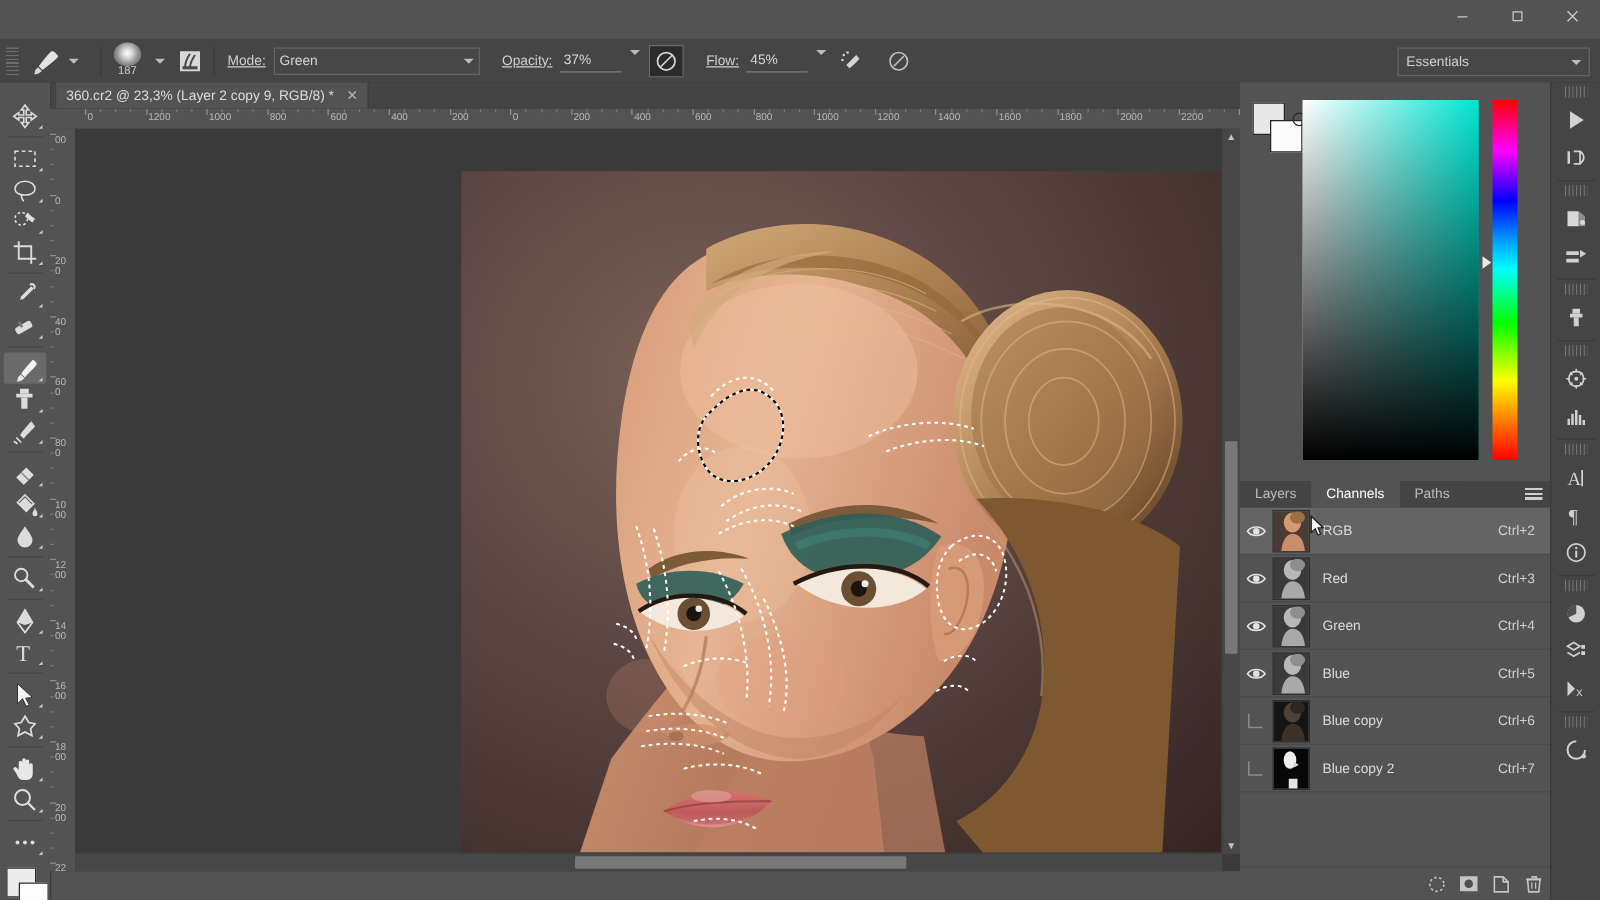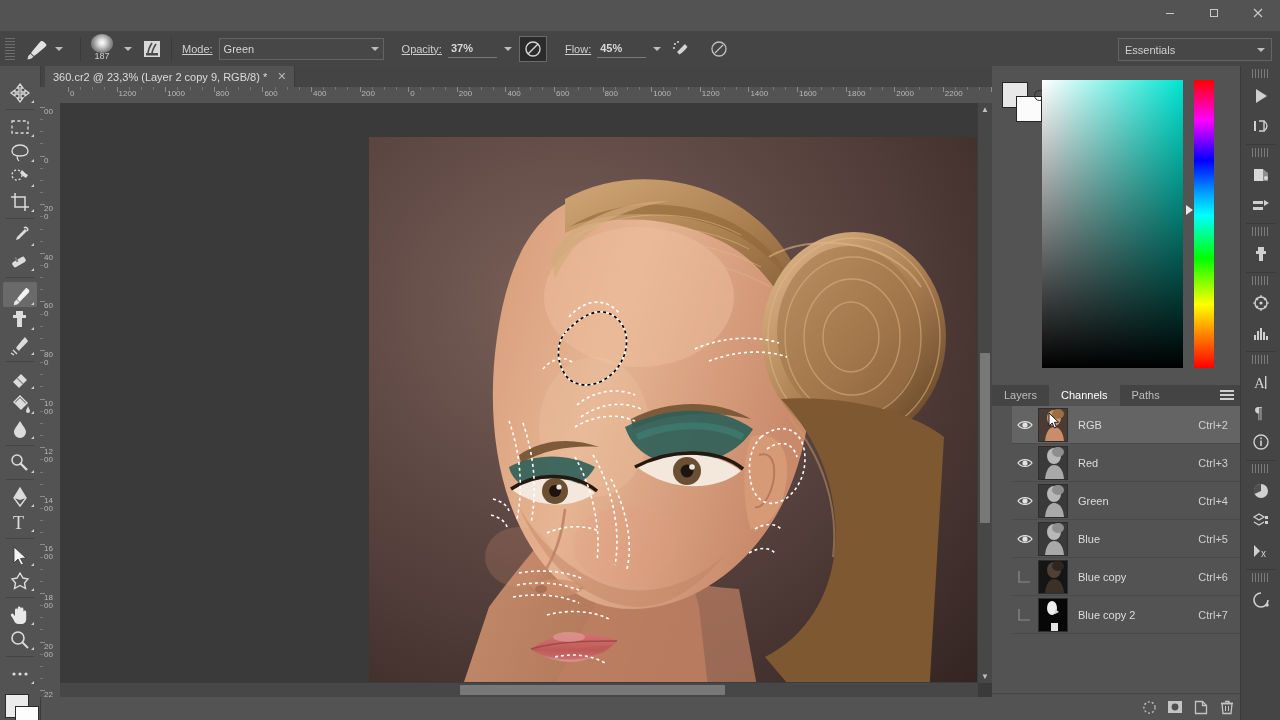--- a/index.html
+++ b/index.html
@@ -32,21 +32,21 @@
   .chev{width:0;height:0;border-left:4px solid transparent;border-right:4px solid transparent;border-top:4px solid #bdbdbd;margin:0 7px;}
   .brush-thumb{width:30px;height:30px;position:relative;display:flex;flex-direction:column;align-items:center;justify-content:flex-start;}
   .brush-dot{width:22px;height:19px;border-radius:50%;
     background:radial-gradient(circle at 50% 45%,#ffffff 0%,#d8d8d8 25%,#8a8a8a 60%,#545454 100%);}
   .brush-size{font-size:9px;color:#cfcfcf;line-height:8px;margin-top:-1px;}
   .opt-lbl{font-size:11px;color:#cfcfcf;margin:0 6px 0 4px;text-decoration:underline;}
   .opt-select{height:20px;min-width:140px;background:#474747;border:1px solid #646464;color:#d5d5d5;
     font-size:11px;display:flex;align-items:center;padding:0 4px;justify-content:space-between;}
   .opt-num{height:17px;min-width:46px;border-bottom:1px solid #7a7a7a;font-size:11px;color:#d8d8d8;
     display:flex;align-items:center;justify-content:flex-start;padding-left:3px;}
-  .numwrap{display:flex;align-items:center;font-weight:bold;}
+  .numwrap{display:flex;}
   .ib{width:26px;height:24px;display:flex;align-items:center;justify-content:center;}
   .ib.active{background:#2b2b2b;border:1px solid #6a6a6a;}
   .workspace{position:absolute;right:8px;top:38px;width:140px;height:21px;background:#474747;border:1px solid #646464;
     display:flex;align-items:center;justify-content:space-between;padding:0 6px;font-size:11px;color:#d0d0d0;}
 
   
   .tabbar{position:absolute;left:40px;top:66px;width:1200px;height:21px;background:#444;border-bottom:1px solid #333;}
   .doctab{position:absolute;left:5px;top:0;height:21px;background:#535353;display:flex;align-items:center;
     padding:0 8px;font-size:11px;color:#dcdcdc;border-right:1px solid #3a3a3a;}
   .tab-x{margin-left:10px;color:#b6b6b6;font-size:11px;}
@@ -111,21 +111,21 @@
   .sv-sat{position:absolute;inset:0;background:linear-gradient(to right,#ffffff,#00e5d2);}
   .sv-val{position:absolute;inset:0;background:linear-gradient(to bottom,rgba(0,0,0,0),#000000);}
   .hue-bar{position:absolute;left:202px;top:14px;width:20px;height:288px;
     background:linear-gradient(to bottom,#ff0000 0%,#ff00ff 14%,#0000ff 28%,#00aaff 40%,#00ffff 47%,#00ff00 62%,#ffff00 78%,#ff8800 88%,#ff0000 100%);}
   .hue-mark{position:absolute;left:194px;top:139px;width:0;height:0;
     border-top:5px solid transparent;border-bottom:5px solid transparent;border-left:7px solid #e8e8e8;}
 
   
   .chanpanel{position:absolute;left:0;top:319px;width:248px;height:335px;background:#535353;}
   .chanlist{position:absolute;left:0;top:21px;width:248px;height:284px;overflow:hidden;}
-  .chan-row{height:37px;display:flex;align-items:center;border-bottom:1px solid #4a4a4a;position:relative;margin-left:20px;}
+  .chan-row{height:37px;display:flex;align-items:center;border-bottom:1px solid #4a4a4a;position:relative;}
   .chan-row.active{background:#646464;}
   .eye{width:26px;display:flex;align-items:center;justify-content:center;}
   .chan-thumb{width:28px;height:32px;border:1px solid #2e2e2e;margin-right:10px;overflow:hidden;position:relative;}
   .chan-name{font-size:11px;color:#dcdcdc;flex:1;}
   .chan-key{font-size:11px;color:#cfcfcf;padding-right:12px;}
   .chan-footer{position:absolute;left:0;bottom:0;width:248px;height:26px;background:#535353;
     display:flex;align-items:center;justify-content:flex-end;border-top:1px solid #484848;padding-right:8px;}
   .cf-btn{width:26px;height:22px;display:flex;align-items:center;justify-content:center;}
 
   

